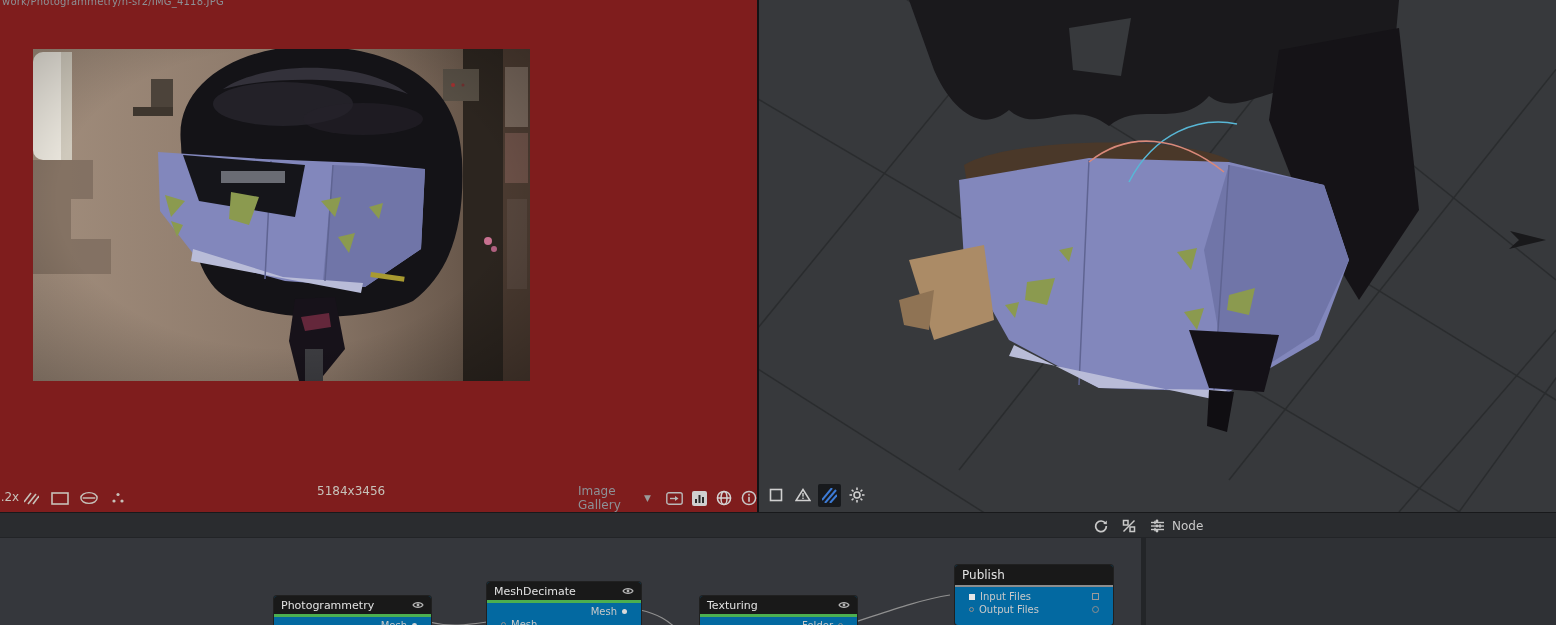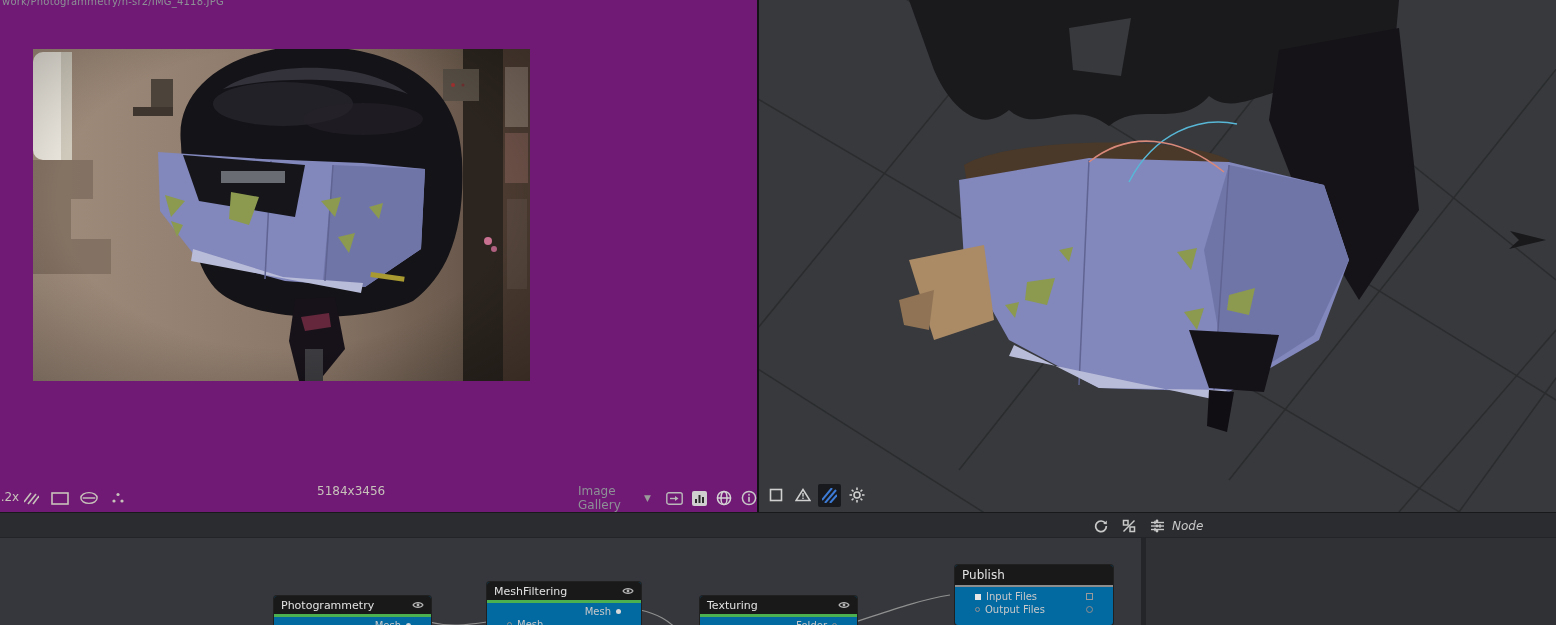--- a/index.html
+++ b/index.html
@@ -3,21 +3,21 @@
 <meta charset="utf-8">
 <style>
   * { margin:0; padding:0; box-sizing:border-box; }
   html,body { width:1556px; height:625px; overflow:hidden; background:#1d1e20;
               font-family:"DejaVu Sans","Liberation Sans",sans-serif; }
   .app { position:relative; width:1556px; height:625px; }
 
   
   .top { position:absolute; top:0; left:0; width:1556px; height:512px; }
   .image-viewer { position:absolute; top:0; left:0; width:757px; height:512px;
-                  background:#701a75; overflow:hidden; }
+                  background:#7f1d1d; overflow:hidden; }
   .vsplit { position:absolute; top:0; left:757px; width:2px; height:512px; background:#121315; }
   .viewport3d { position:absolute; top:0; left:759px; width:797px; height:512px;
                 background:#37393c; overflow:hidden; }
 
   .path-label { position:absolute; top:-4px; left:2px; font-size:10px; color:#8d9196;
                 letter-spacing:.2px; white-space:nowrap; }
 
   .photo { position:absolute; left:33px; top:49px; width:497px; height:332px; }
 
   
@@ -33,39 +33,39 @@
 
   
   .vp-toolbar { position:absolute; left:3px; bottom:2px; height:30px; display:flex;
                 align-items:center; gap:4px; padding:0 2px; }
   .vp-btn { width:23px; height:23px; display:flex; align-items:center; justify-content:center; border-radius:2px; }
   .vp-btn.active { background:#17191c; }
 
   
   .bottom { position:absolute; top:512px; left:0; width:1556px; height:113px; }
   .graph-header { position:absolute; top:0; left:0; width:1556px; height:26px;
-                  background:#2a2c2f; border-top:1px solid #18191b; border-bottom:1px solid #222427;font-style:italic; }
+                  background:#2a2c2f; border-top:1px solid #18191b; border-bottom:1px solid #222427; }
   .gh-icons { position:absolute; left:1092px; top:0; height:26px; display:flex; align-items:center; gap:10px; }
   .node-tab { position:absolute; left:1148px; top:0; height:26px; display:flex; align-items:center; gap:6px; }
   .node-tab-label { font-size:12px; color:#c9c9c9; }
 
   .graph-area { position:absolute; top:26px; left:0; width:1141px; height:87px;
                 background:#35373c; overflow:hidden; }
   .graph-divider { position:absolute; top:26px; left:1141px; width:5px; height:87px; background:#232528; }
   .node-panel { position:absolute; top:26px; left:1146px; width:410px; height:87px; background:#2f3135; }
 
   .edges { position:absolute; top:0; left:0; pointer-events:none; }
 
   .gnode { position:absolute; border-radius:3px; overflow:hidden; background:#0369a1;
            box-shadow:0 0 0 1px #202020; }
   .gnode-header { background:#191919; display:flex; align-items:center; justify-content:space-between;
                   padding:0 7px; height:18px; }
   .gnode-title { font-size:11px; color:#e2e2e2; }
   .status-bar { height:3px; width:100%; }
-  .attr-row { display:flex; align-items:center; height:13px; font-size:10px; color:#c9c9c9; padding:0 20px; gap:5px; }
+  .attr-row { display:flex; align-items:center; height:13px; font-size:10px; color:#c9c9c9; padding:0 14px; gap:5px; }
   .attr-row.out { justify-content:flex-end; }
   .dot-filled { width:5px; height:5px; border-radius:50%; background:#d9d9d9; flex:0 0 auto; }
   .dot-open { width:5px; height:5px; border-radius:50%; border:1px solid #8f8f8f; flex:0 0 auto; }
   .sq-filled { width:6px; height:6px; background:#e6e6e6; flex:0 0 auto; }
   .sq-open { width:7px; height:7px; border:1px solid #9a9a9a; flex:0 0 auto; }
   .grow { flex:1; }
 
   svg { display:block; }
 </style>
 </head>
@@ -373,21 +373,21 @@
         </div>
         <div class="status-bar" style="background:#4caf50;"></div>
         <div class="attr-row out" style="margin-top:2px;">
           <span>Mesh</span>
           <span class="dot-filled"></span>
         </div>
       </div>
 
       <div class="gnode" style="left:487px; top:44px; width:154px; height:60px;">
         <div class="gnode-header">
-          <span class="gnode-title">MeshFiltering</span>
+          <span class="gnode-title">MeshDecimate</span>
           <span>
             <svg width="12" height="8" viewBox="0 0 12 8">
                 <path d="M1,4 C3,0.8 9,0.8 11,4 C9,7.2 3,7.2 1,4 Z" fill="none" stroke="#b5b5b5" stroke-width="1.2"></path>
                 <circle cx="6" cy="4" r="1.4" fill="#b5b5b5"></circle>
               </svg>
           </span>
         </div>
         <div class="status-bar" style="background:#4caf50;"></div>
         <div class="attr-row out" style="margin-top:2px;">
           <span>Mesh</span>

